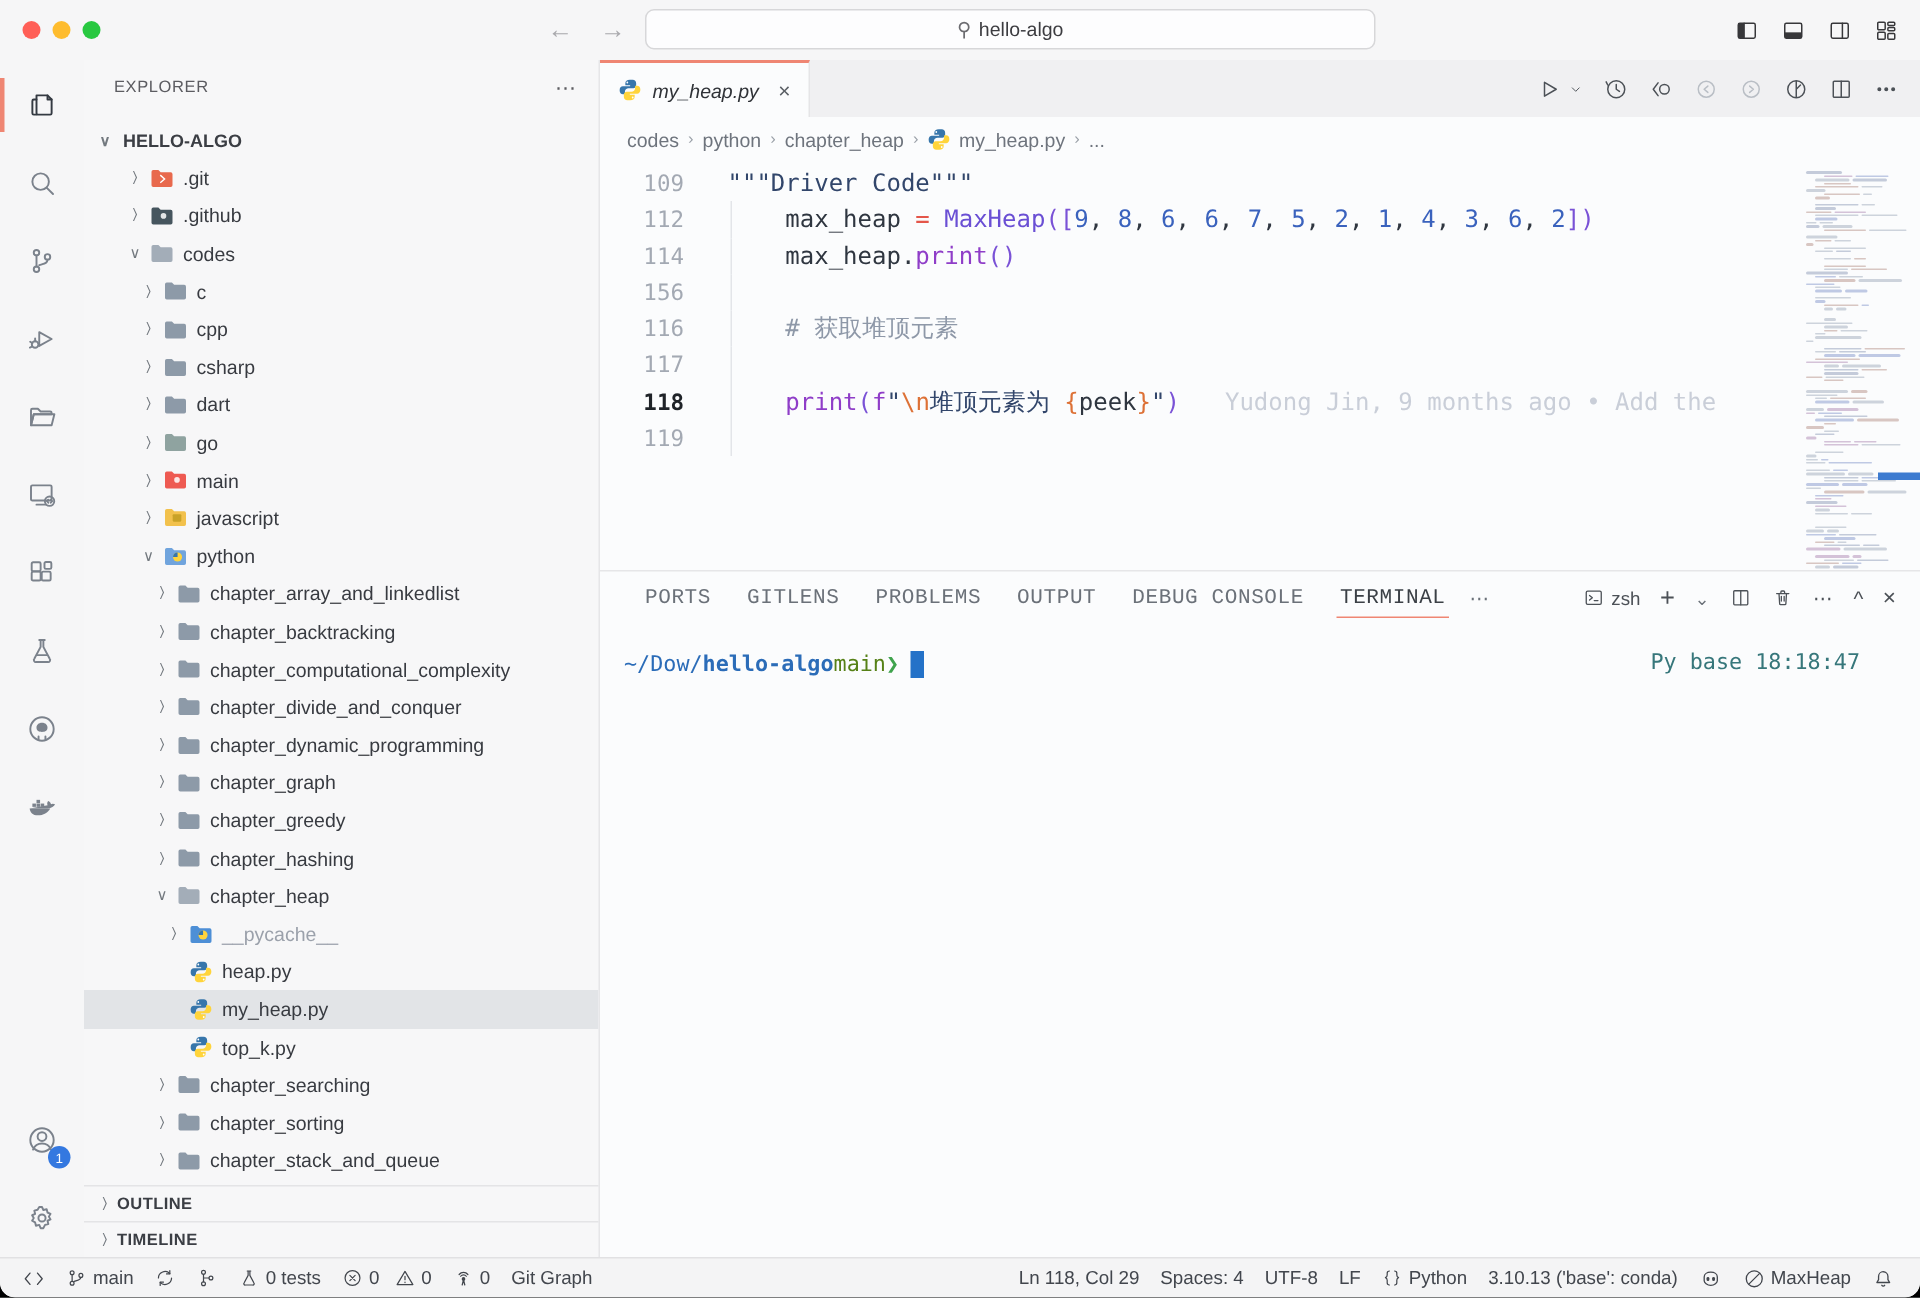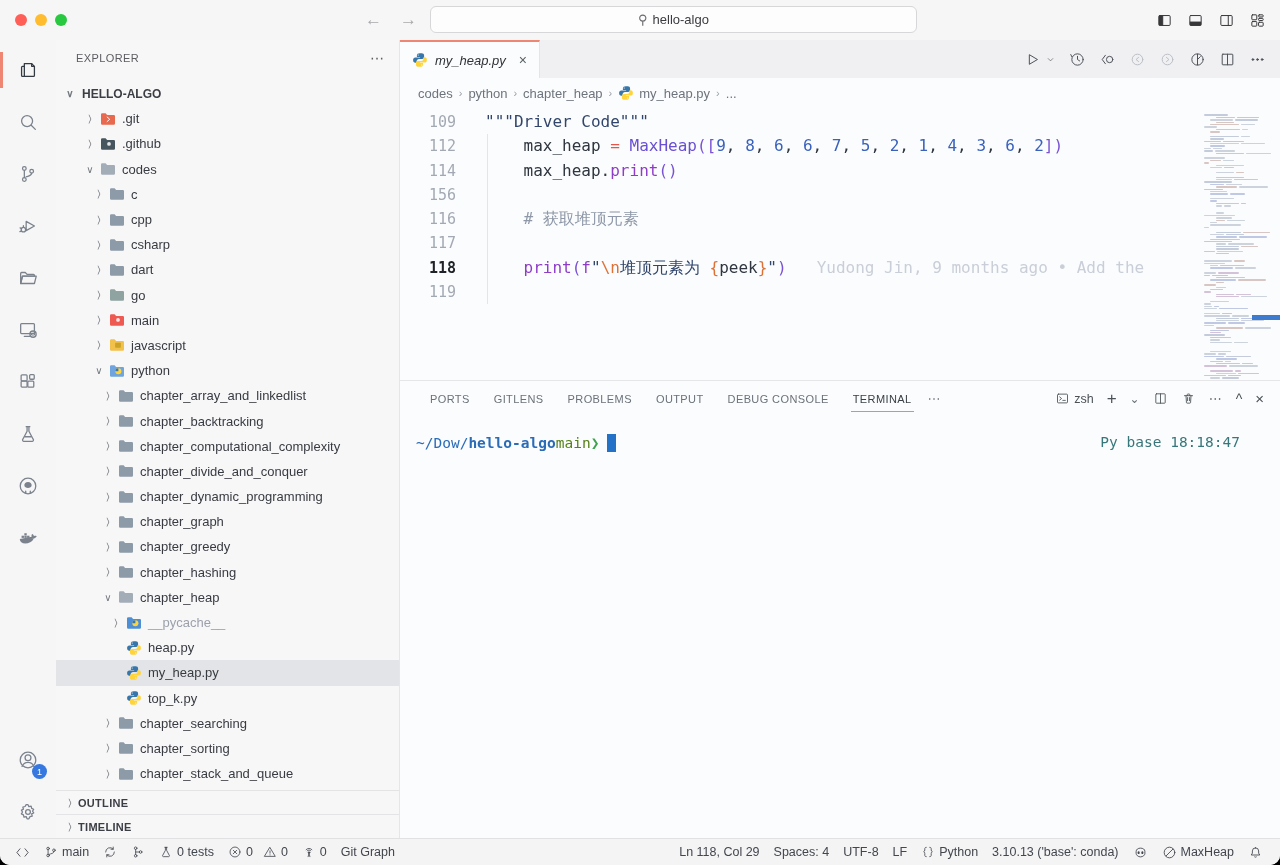--- a/index.html
+++ b/index.html
@@ -64,21 +64,21 @@
   .cline .guide { position:absolute; left:87px; top:0; bottom:0; width:1px; background:#e3e5e9; }
   .cline .annot { color:#c9ced8; padding-left:30px; white-space:pre; overflow:hidden; }
   #minimap { position:absolute; top:0; right:0; width:84px; bottom:0; background:#fbfcfd; padding-top:4px; }
   .mmline { display:flex; gap:2px; margin:0 0 1px 8px; height:1.4px; }
   .mmseg { height:1.4px; border-radius:1px; }
   #overview-cursor { position:absolute; right:0; top:207px; width:28px; height:5px; background:#3d7bd0; }
 
   
   #panel { flex:1; border-top:1px solid #e6e6e8; display:flex; flex-direction:column; min-height:0; background:#fbfcfd; }
   #paneltabs { height:35px; display:flex; align-items:center; padding-left:18px; flex:0 0 auto; position:relative; }
-  .ptab { font-size:11px; letter-spacing:.4px; color:#6b7179; padding:0 12px; height:35px; display:flex; align-items:center; cursor:pointer; position:relative; }
+  .ptab { font-size:14px; letter-spacing:.4px; color:#6b7179; padding:0 12px; height:35px; display:flex; align-items:center; cursor:pointer; position:relative;font-family:Liberation Mono, monospace; }
   .ptab.active { color:#3b4046; }
   .ptab.active::after { content:""; position:absolute; left:10px; right:10px; bottom:4px; height:1.5px; background:#ef8673; }
   .ptab-dots { color:#6b7179; font-size:13px; letter-spacing:1px; margin-left:4px; cursor:pointer; }
   #panel-actions { position:absolute; right:16px; top:0; height:35px; display:flex; align-items:center; gap:13px; color:#4c5157; font-size:13px; }
   .pa-item { display:flex; align-items:center; gap:4px; cursor:pointer; }
   #terminal { flex:1; position:relative; font-family:"DejaVu Sans Mono","Liberation Mono",monospace; font-size:14.5px; padding:18px 0 0 16px; }
   #term-line { display:flex; align-items:center; }
   #term-right { position:absolute; right:40px; top:18px; color:#37777b; }
   .cursor-block { display:inline-block; width:9px; height:18px; background:#2472c8; margin-left:8px; vertical-align:middle; }
 

